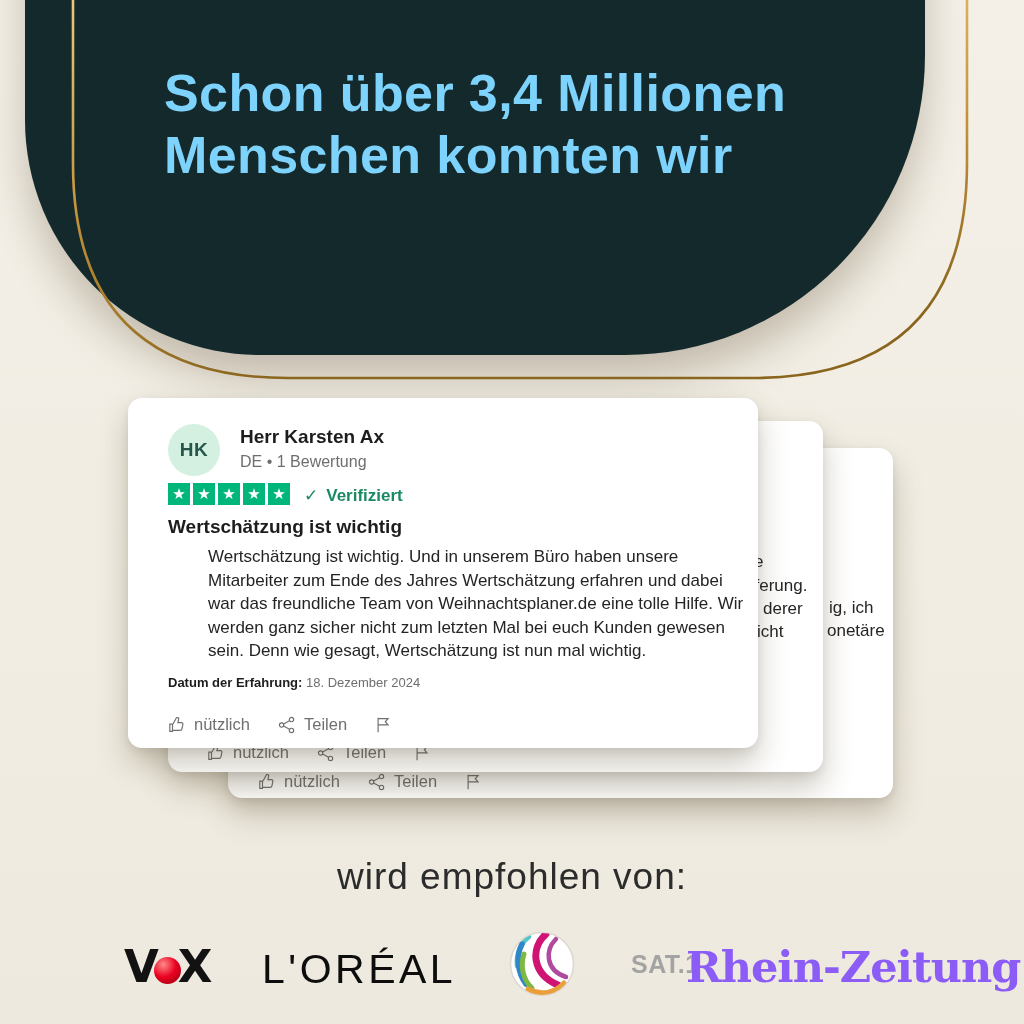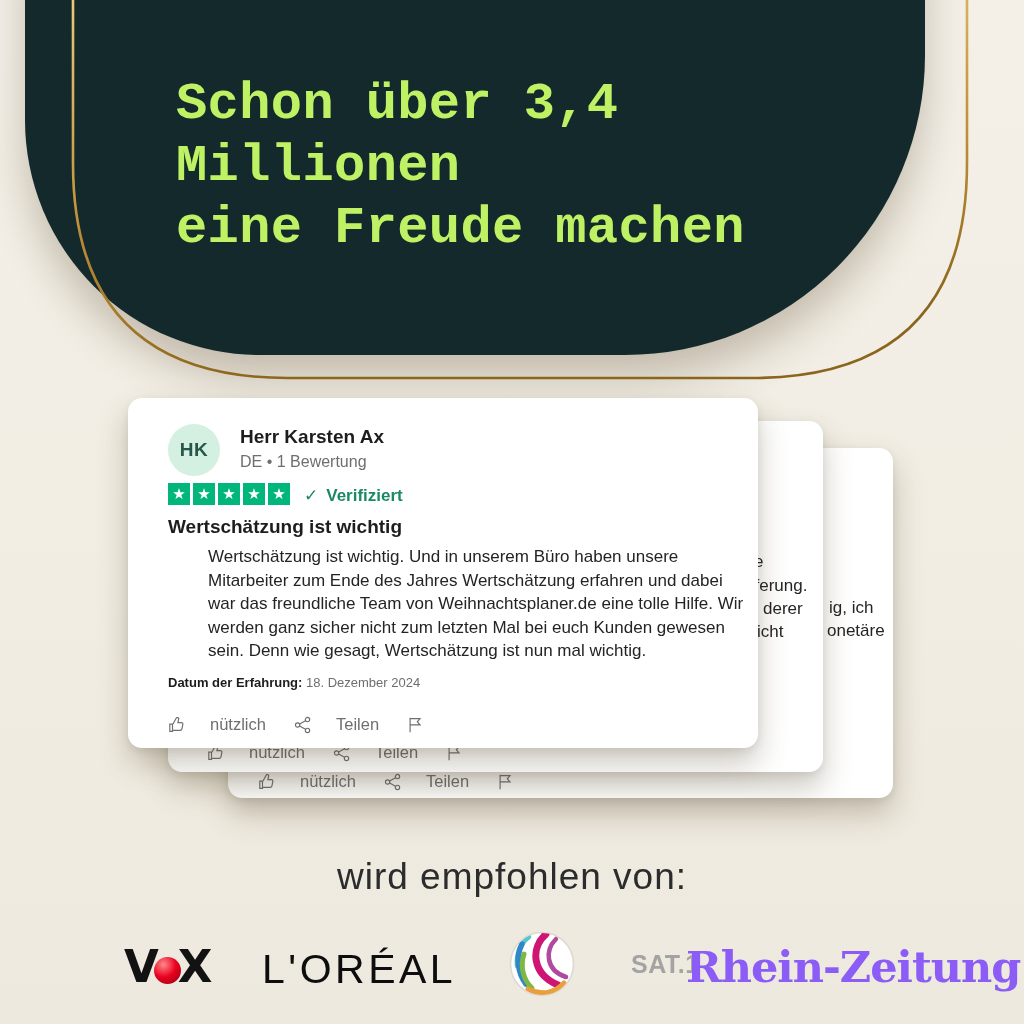--- a/index.html
+++ b/index.html
@@ -9,23 +9,23 @@
     font-family:"Liberation Sans",sans-serif;
   }
   
   .hero{
     position:absolute;left:25px;top:-92px;width:900px;height:447px;
     background:#14292b;z-index:1;
     border-bottom-left-radius:235px;border-bottom-right-radius:300px;
     box-shadow:0 24px 40px rgba(99,84,55,.32);
   }
   .hero-title{
-    position:absolute;left:135px;top:150px;margin:16px;
-    font-family:Liberation Mono, monospace;font-weight:700;
-    font-size:52px;line-height:62px;color:#bef264;letter-spacing:.4px;
+    position:absolute;left:135px;top:150px;margin:4px;
+    font-family:Liberation Sans, sans-serif;font-weight:700;
+    font-size:52px;line-height:62px;color:#7dd3fc;letter-spacing:.4px;
   }
   .hero-title span{display:block;}
   .gold-svg{position:absolute;left:0;top:0;z-index:2;pointer-events:none;}
   
   .card{position:absolute;background:#ffffff;border-radius:14px;
         box-shadow:0 16px 30px rgba(90,75,45,.30),0 3px 8px rgba(0,0,0,.08);}
   .card1{left:128px;top:398px;width:630px;height:350px;z-index:6;}
   .card2{left:168px;top:421px;width:655px;height:351px;z-index:5;}
   .card3{left:228px;top:448px;width:665px;height:350px;z-index:4;}
   .avatar{
@@ -39,21 +39,21 @@
   .star{width:22px;height:22px;background:#00b67a;color:#fff;font-size:15px;line-height:22px;text-align:center;}
   .verified{position:absolute;left:176px;top:87px;display:flex;align-items:center;gap:8px;
             color:#1b8a62;font-size:17px;font-weight:700;}
   .verified .check{font-weight:400;font-size:17px;}
   .r-title{position:absolute;left:40px;top:118px;font-size:19px;font-weight:700;color:#1d1d1d;}
   .r-body{position:absolute;left:40px;top:147px;width:546px;font-size:17px;line-height:23.5px;color:#242424;margin-left:40px;}
   .r-date{position:absolute;left:40px;top:277px;font-size:13px;color:#6e6e6e;}
   .r-date b{color:#1d1d1d;}
   .r-footer{position:absolute;left:40px;top:317px;display:flex;align-items:center;gap:28px;
             color:#6f6f6f;font-size:16.5px;}
-  .f-item{display:flex;align-items:center;gap:24px;cursor:pointer;}
+  .f-item{display:flex;align-items:center;gap:8px;cursor:pointer;}
   .f-item svg{display:block;}
   .c2-footer{left:39px;top:322px;}
   .c3-footer{left:30px;top:324px;}
   .frag{position:absolute;font-size:17px;color:#242424;white-space:nowrap;}
   .c2f0{left:586px;top:131px;}.c2f1{left:577px;top:155px;}
   .c2f2{left:595px;top:178px;}.c2f3{left:589px;top:201px;}
   .c3f0{left:601px;top:150px;}.c3f1{left:599px;top:173px;}
   
   .rec-label{
     position:absolute;left:0;right:0;top:856px;text-align:center;
@@ -70,21 +70,21 @@
   .sat1-text{font-size:25px;font-weight:700;color:#a3a3a3;letter-spacing:.5px;margin-left:33px;}
   .rhein{position:absolute;left:686px;top:942px;font-family:"DejaVu Serif",serif;
        font-weight:700;font-size:43px;color:#8b5cf6;letter-spacing:-1px;}
 </style>
 </head>
 <body>
 
 <div class="hero">
   <h1 class="hero-title">
     <span>Schon über 3,4 Millionen</span>
-    <span>eine Freude machen</span>
+    <span>Menschen konnten wir</span>
   </h1>
 </div>
 
 <svg class="gold-svg" width="1024" height="1024" viewBox="0 0 1024 1024">
   <defs>
     <linearGradient id="gg" x1="0" y1="0" x2="0.25" y2="1">
       <stop offset="0" stop-color="#eccb7a"></stop>
       <stop offset="0.55" stop-color="#c2923b"></stop>
       <stop offset="1" stop-color="#8a651d"></stop>
     </linearGradient>

